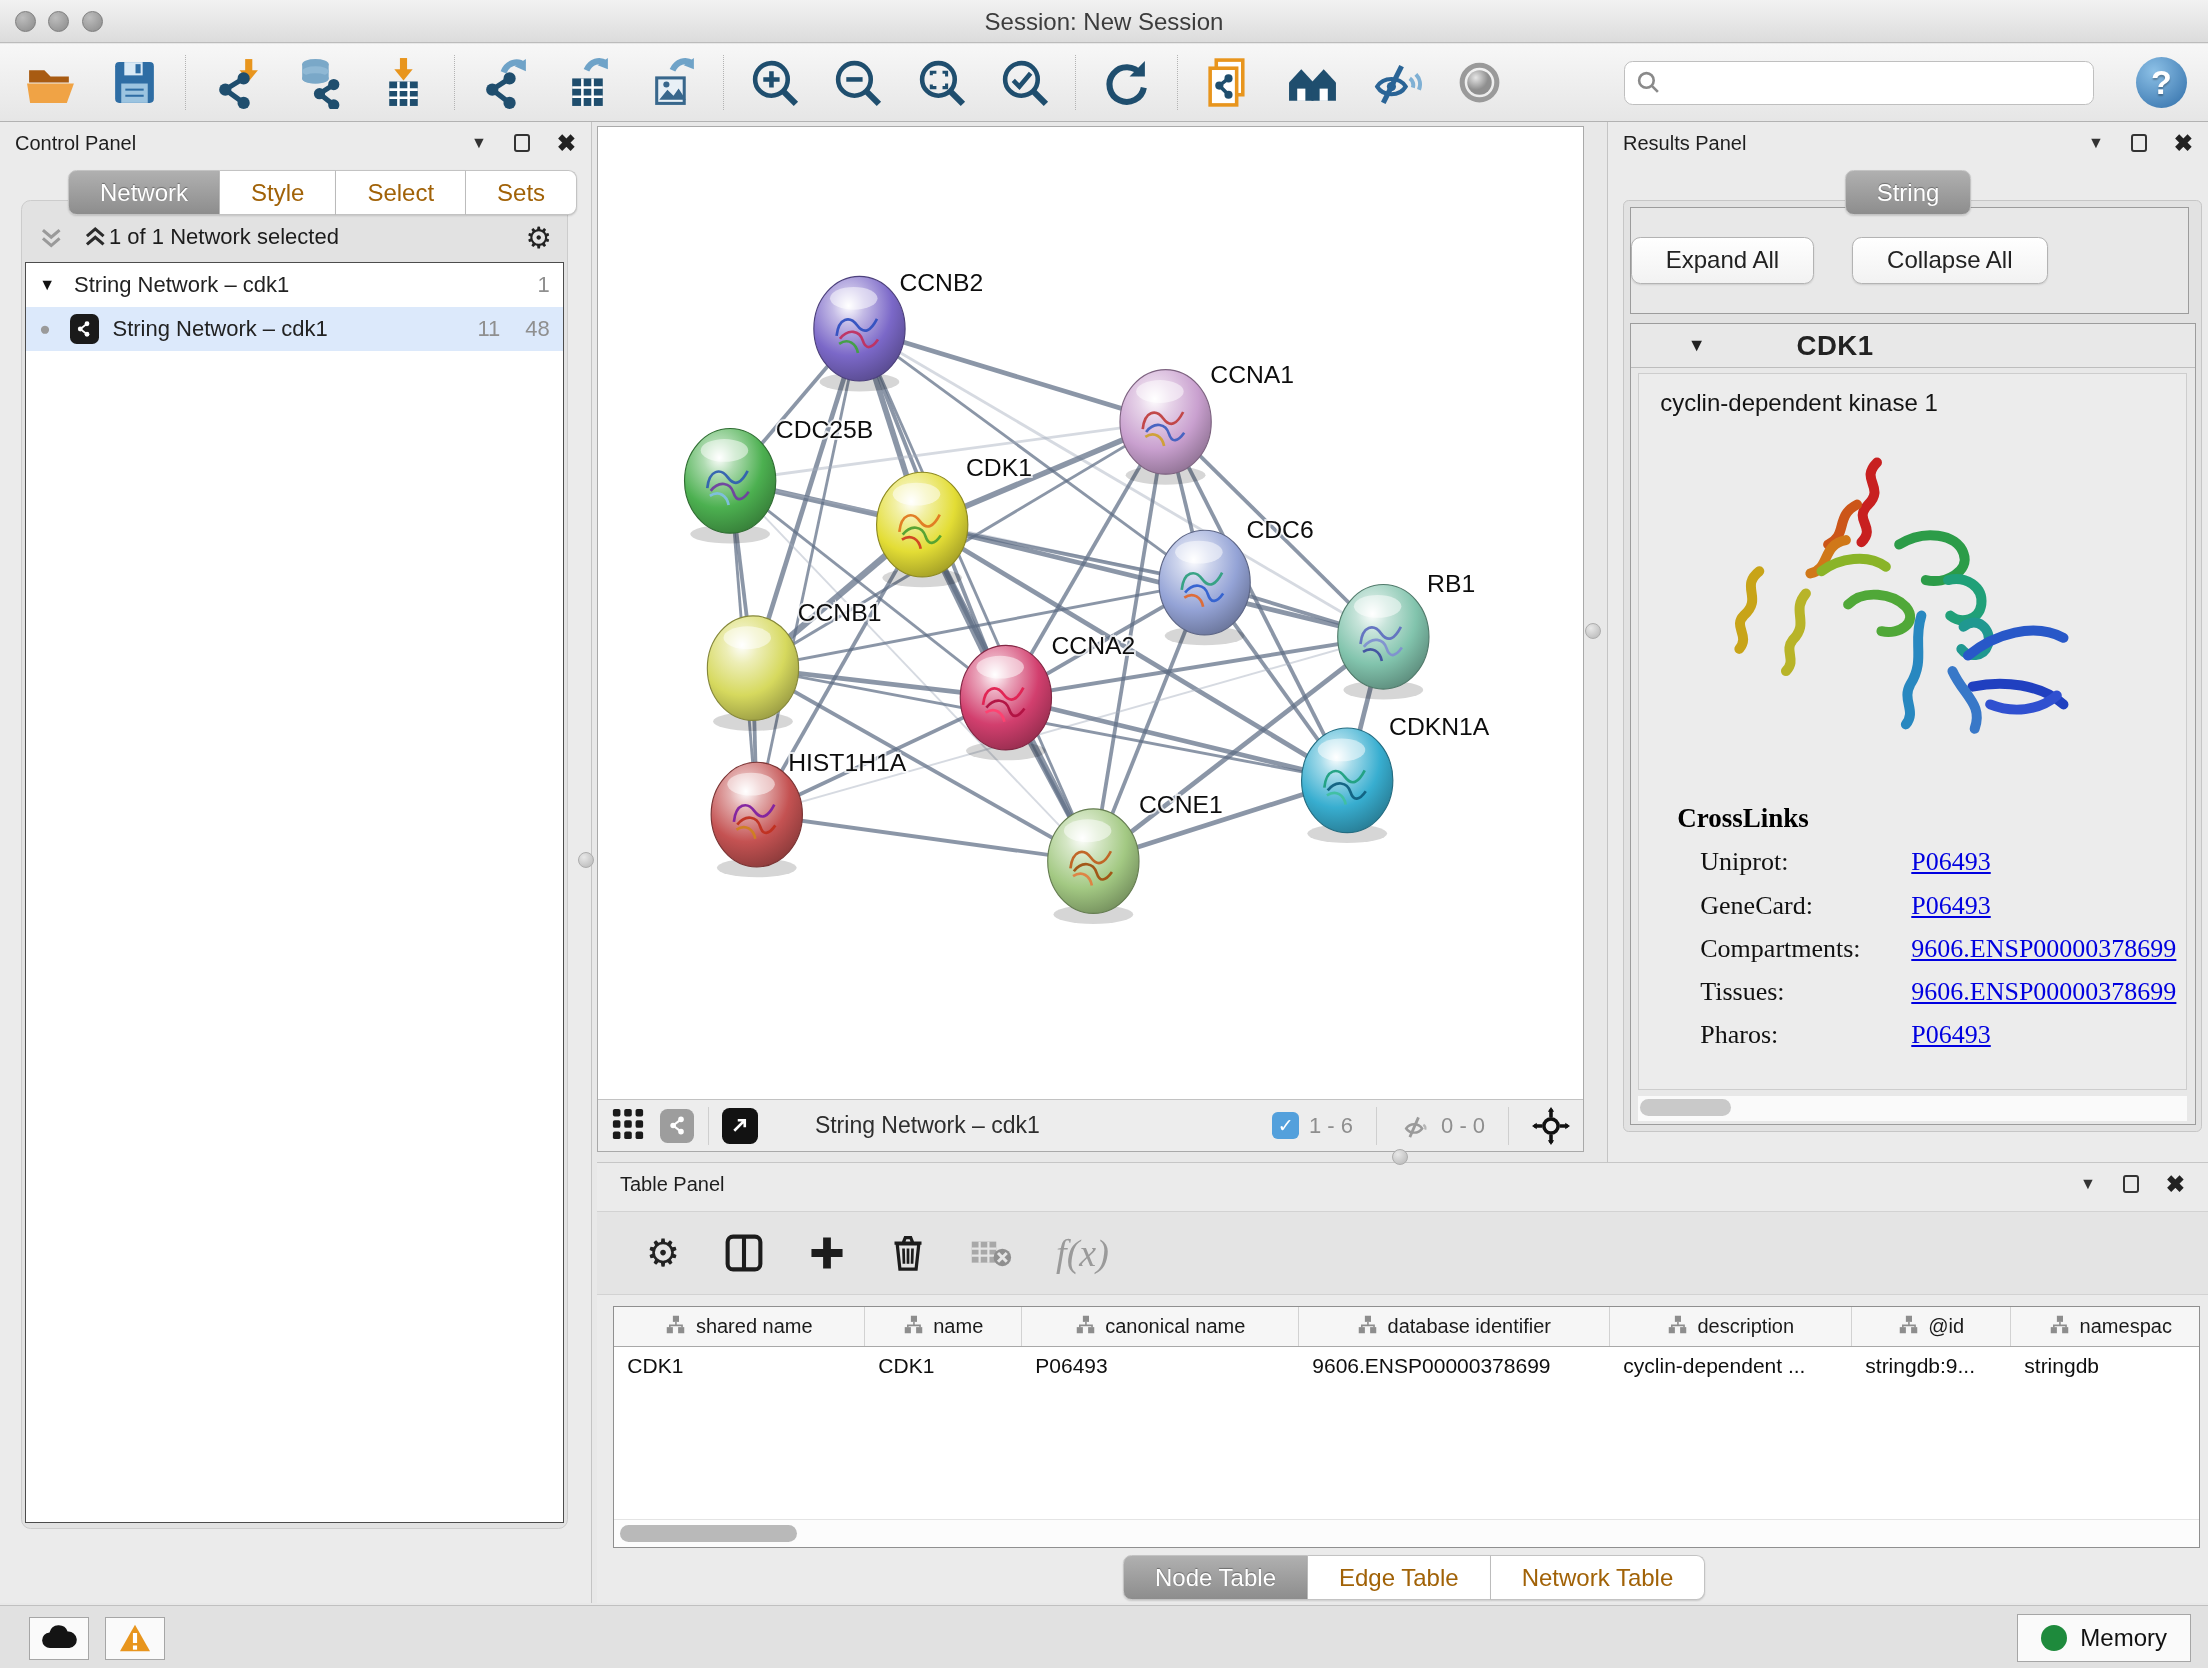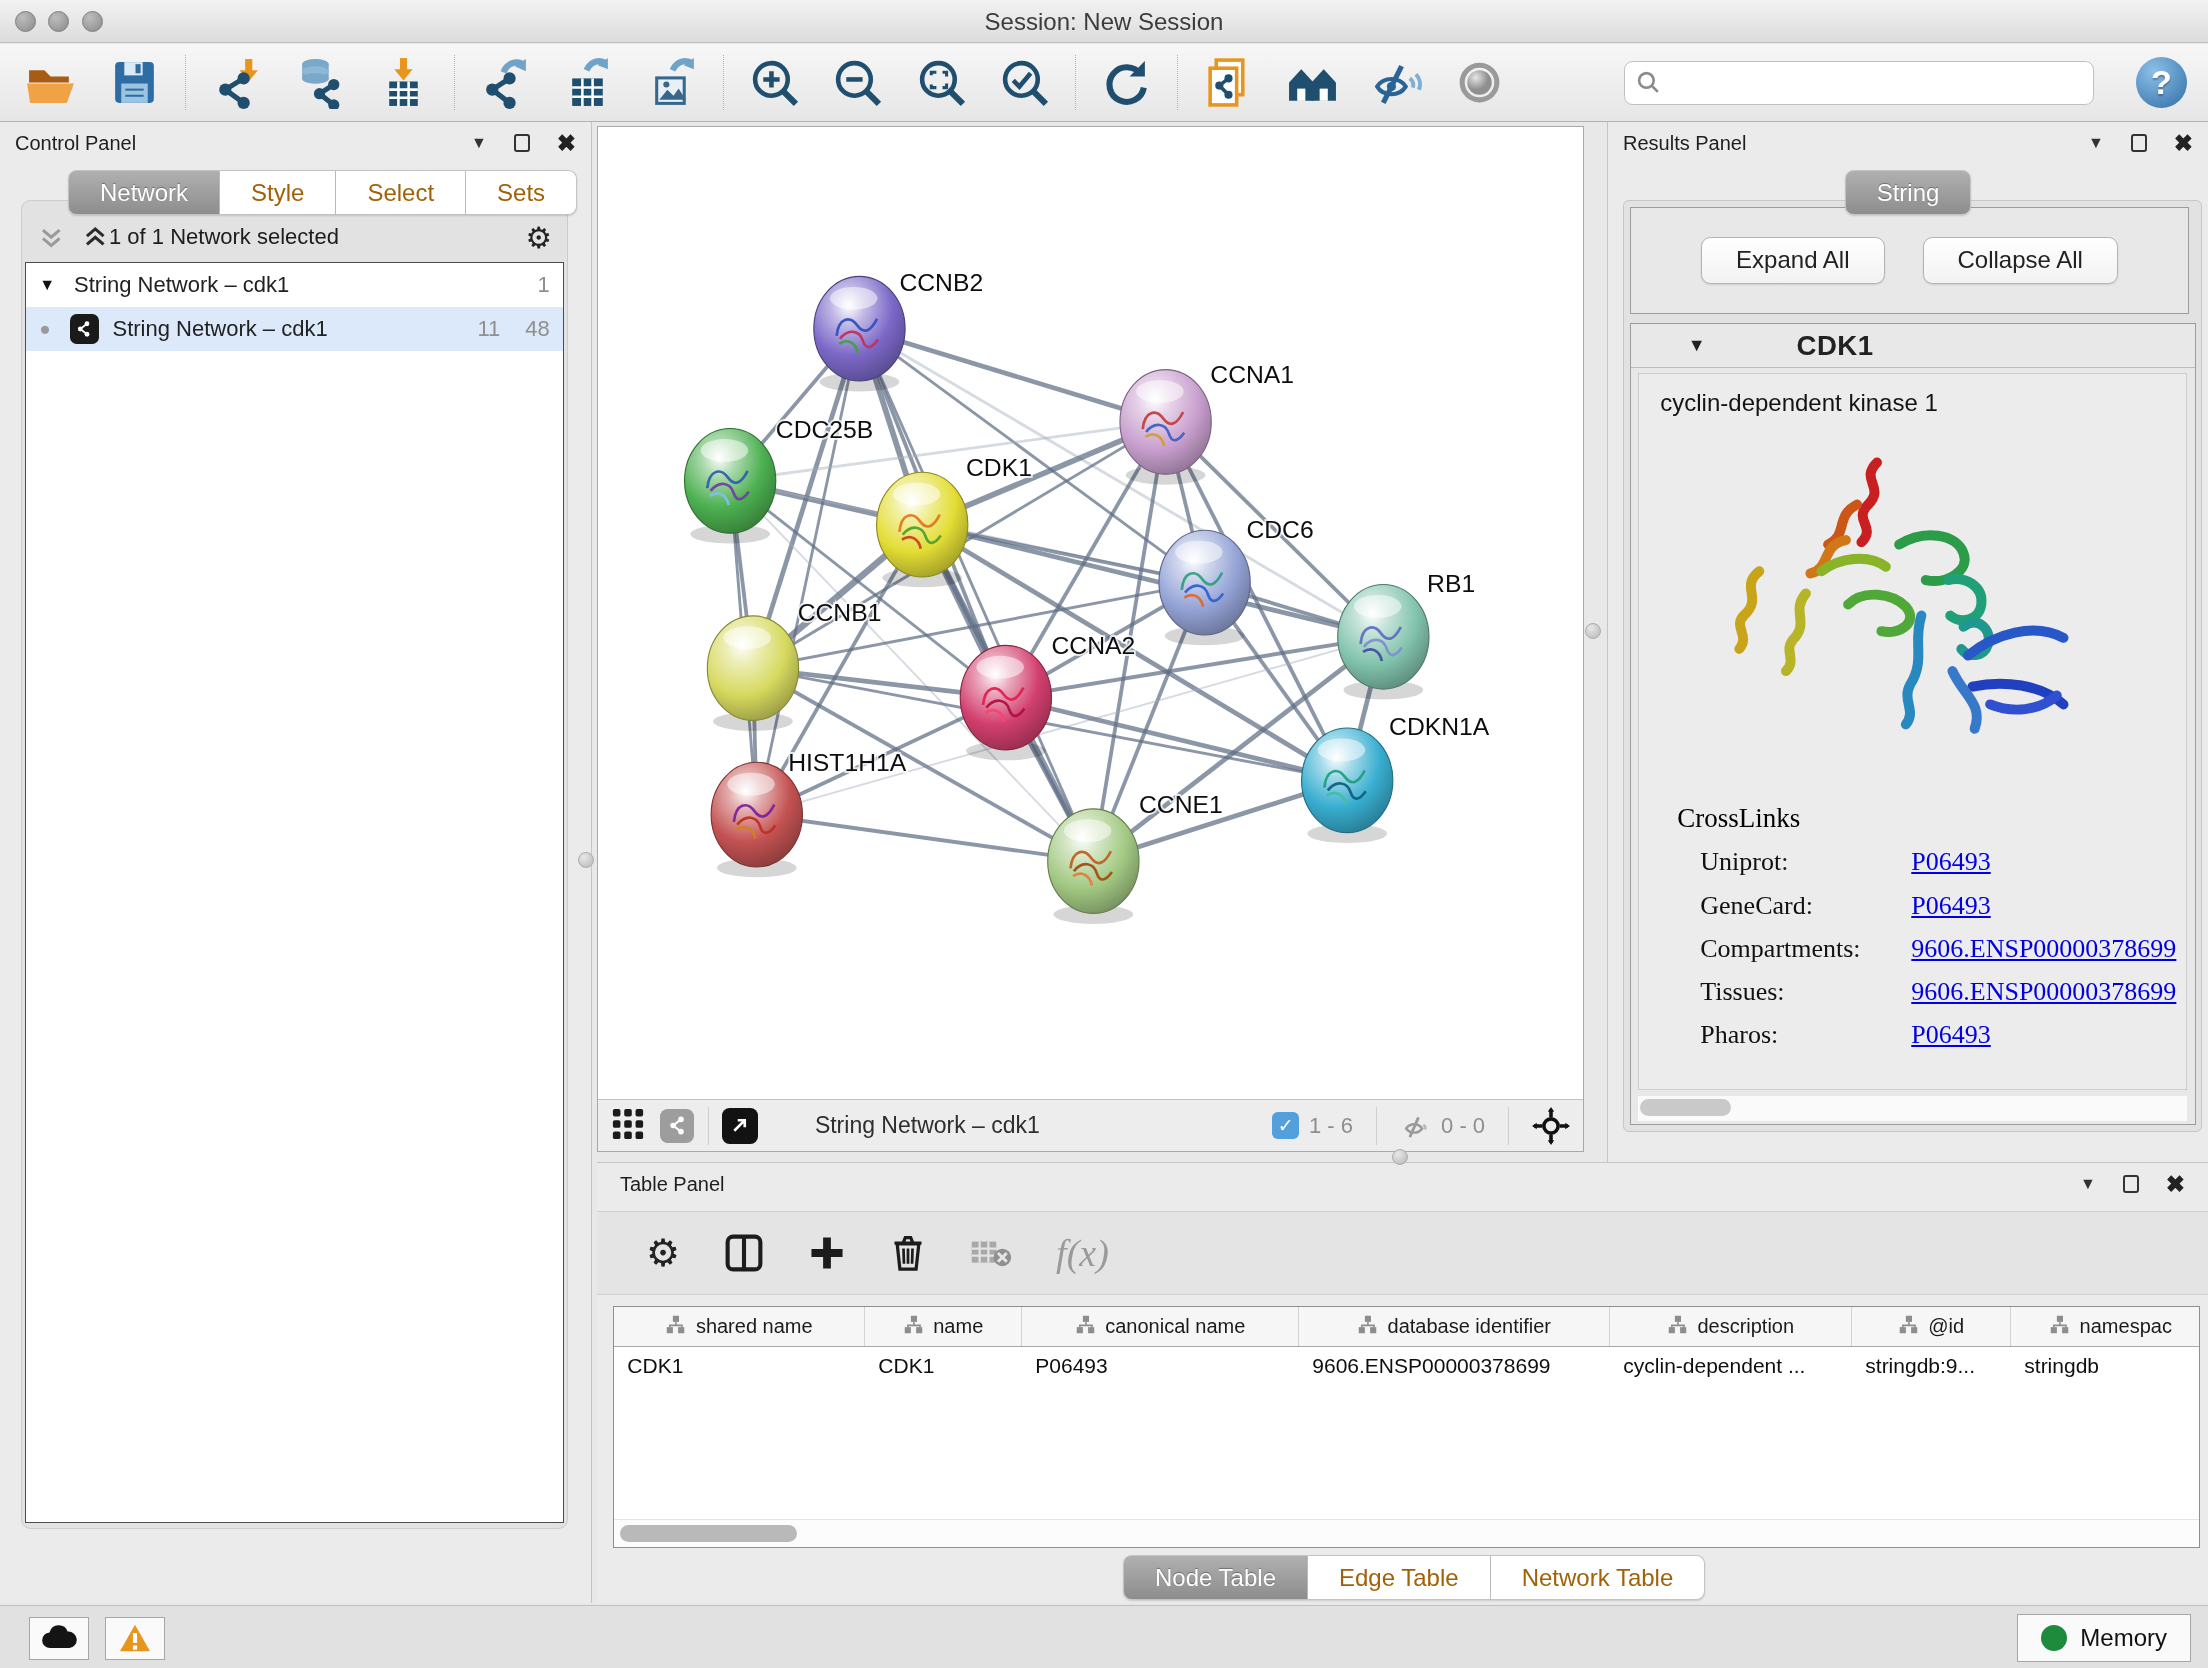--- a/index.html
+++ b/index.html
@@ -85,34 +85,34 @@
     display:flex; align-items:center; justify-content:center; color:#fff; font-size:19px; }
   
   .results-panel { position:absolute; left:1607px; top:122px; width:601px; height:1481px;
     background:#ebebeb; border-left:1px solid #c4c4c4; }
   .rp-head { padding:9.5px 15px 0 15px; }
   .rp-tab-wrap { position:absolute; top:48px; width:100%; display:flex; justify-content:center; z-index:3; }
   .rp-box { position:absolute; left:15px; right:5.7px; top:78px; height:932px;
     background:#e2e2e2; border:1px solid #c6c6c6; border-radius:5.7px; }
   .rp-btnbox { position:absolute; left:5.7px; right:12px; top:5.7px; height:107px;
     background:#e8e8e8; border:1px solid #9c9c9c; display:flex; align-items:center;
-    justify-content:center; gap:38px; }
+    justify-content:flex-start; gap:38px; }
   .rp-btn { height:47px; padding:0 34px; background:linear-gradient(#ffffff,#f2f2f2);
     border:1px solid #b3b3b3; border-radius:9.5px; font-size:24px; display:flex;
     align-items:center; box-shadow:0 1px 1.9px rgba(0,0,0,.12); }
   .rp-cdk1 { position:absolute; left:5.7px; right:5.7px; top:122px; bottom:5.7px;
     background:#e8e8e8; border:1px solid #9c9c9c; }
   .rp-cdk1-title { height:44px; display:flex; align-items:center; border-bottom:1px solid #bdbdbd; }
   .rp-cdk1-title .tri { margin-left:57px; font-size:18px; }
   .rp-cdk1-title .pname { font-size:27.6px; font-weight:bold; margin-left:91px; letter-spacing:0.5px; }
   .rp-content { position:absolute; left:7.6px; right:7.6px; top:49px; bottom:34px;
     background:#ececec; border:1px solid #cdcdcd; overflow:hidden; }
   .rp-desc { font-size:24px; color:#141414; margin:15px 0 0 21px; }
   .protein-wrap { display:flex; justify-content:center; margin-top:21px; }
-  .cl-title { font-family:"Liberation Serif", serif; font-weight:normal; font-size:27px;
+  .cl-title { font-family:"Liberation Serif", serif; font-weight:bold; font-size:27px;
     margin:32px 0 5.7px 38px; color:#000; }
   .cl-row { display:flex; font-family:"Liberation Serif", serif; font-size:26px;
     margin:13.3px 0 0 61px; }
   .cl-label { width:211px; color:#111; }
   .cl-value { color:#0000e0; text-decoration:underline; }
   .rp-hscroll { position:absolute; left:7.6px; right:7.6px; bottom:3.8px; height:25px;
     background:#fafafa; }
   .rp-hthumb { position:absolute; left:1.9px; top:3.8px; width:91px; height:17px;
     background:#c9c9c9; border-radius:8.6px; }
   

